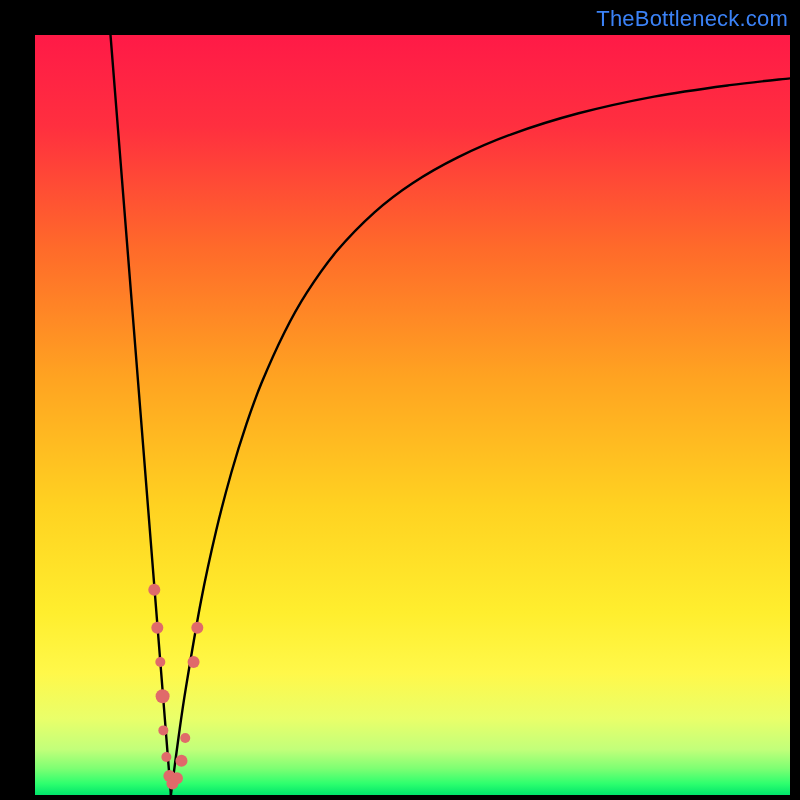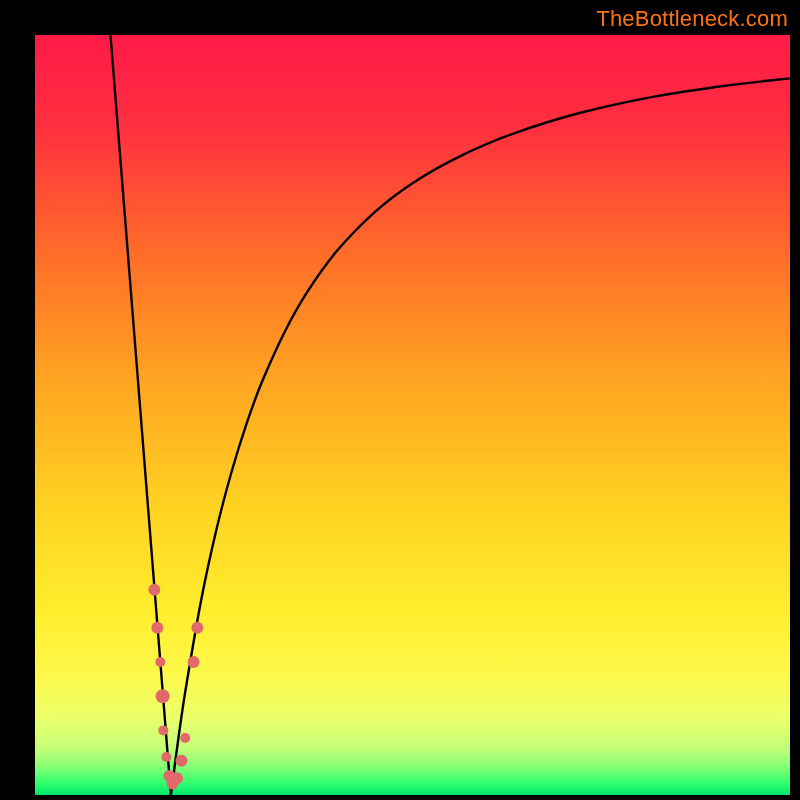--- a/index.html
+++ b/index.html
@@ -14,21 +14,21 @@
   .frame {
     position: relative;
     width: 800px;
     height: 800px;
     background: #000;
   }
   .watermark {
     position: absolute;
     top: 6px;
     right: 12px;
-    color: #f97316;
+    color: #3b82f6;
     font-size: 22px;
     font-weight: 500;
     letter-spacing: 0.2px;
     user-select: none;
   }
   .plot-outer {
     position: absolute;
     left: 35px;
     top: 35px;
     width: 755px;

